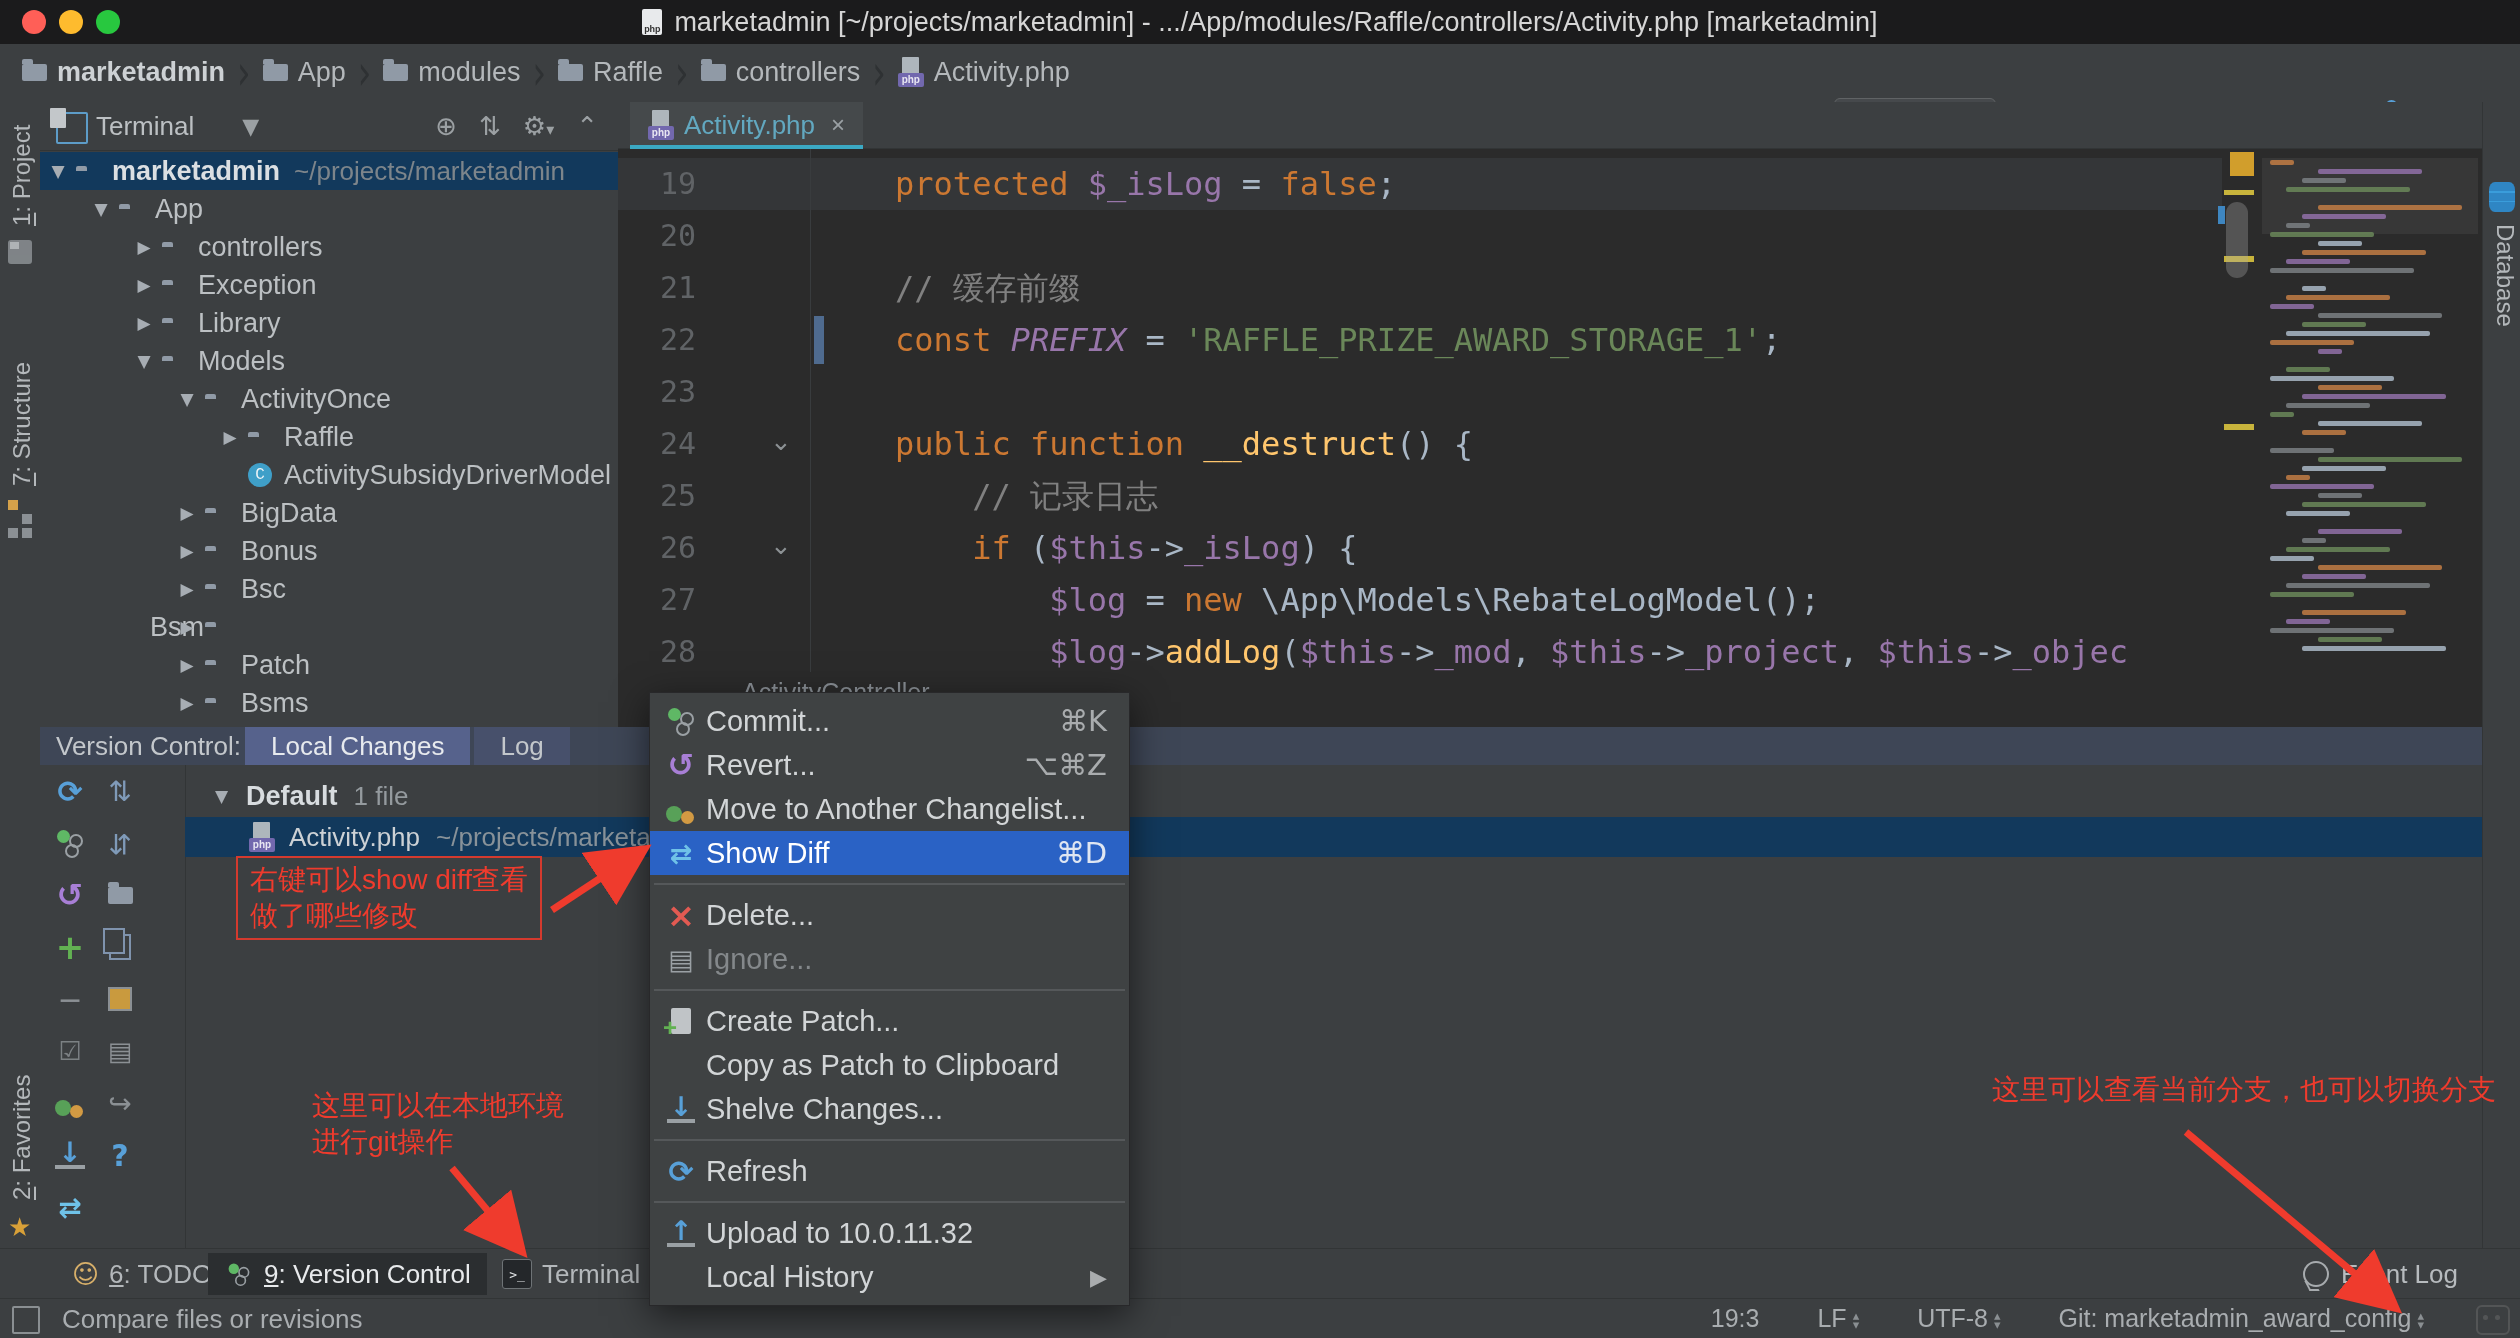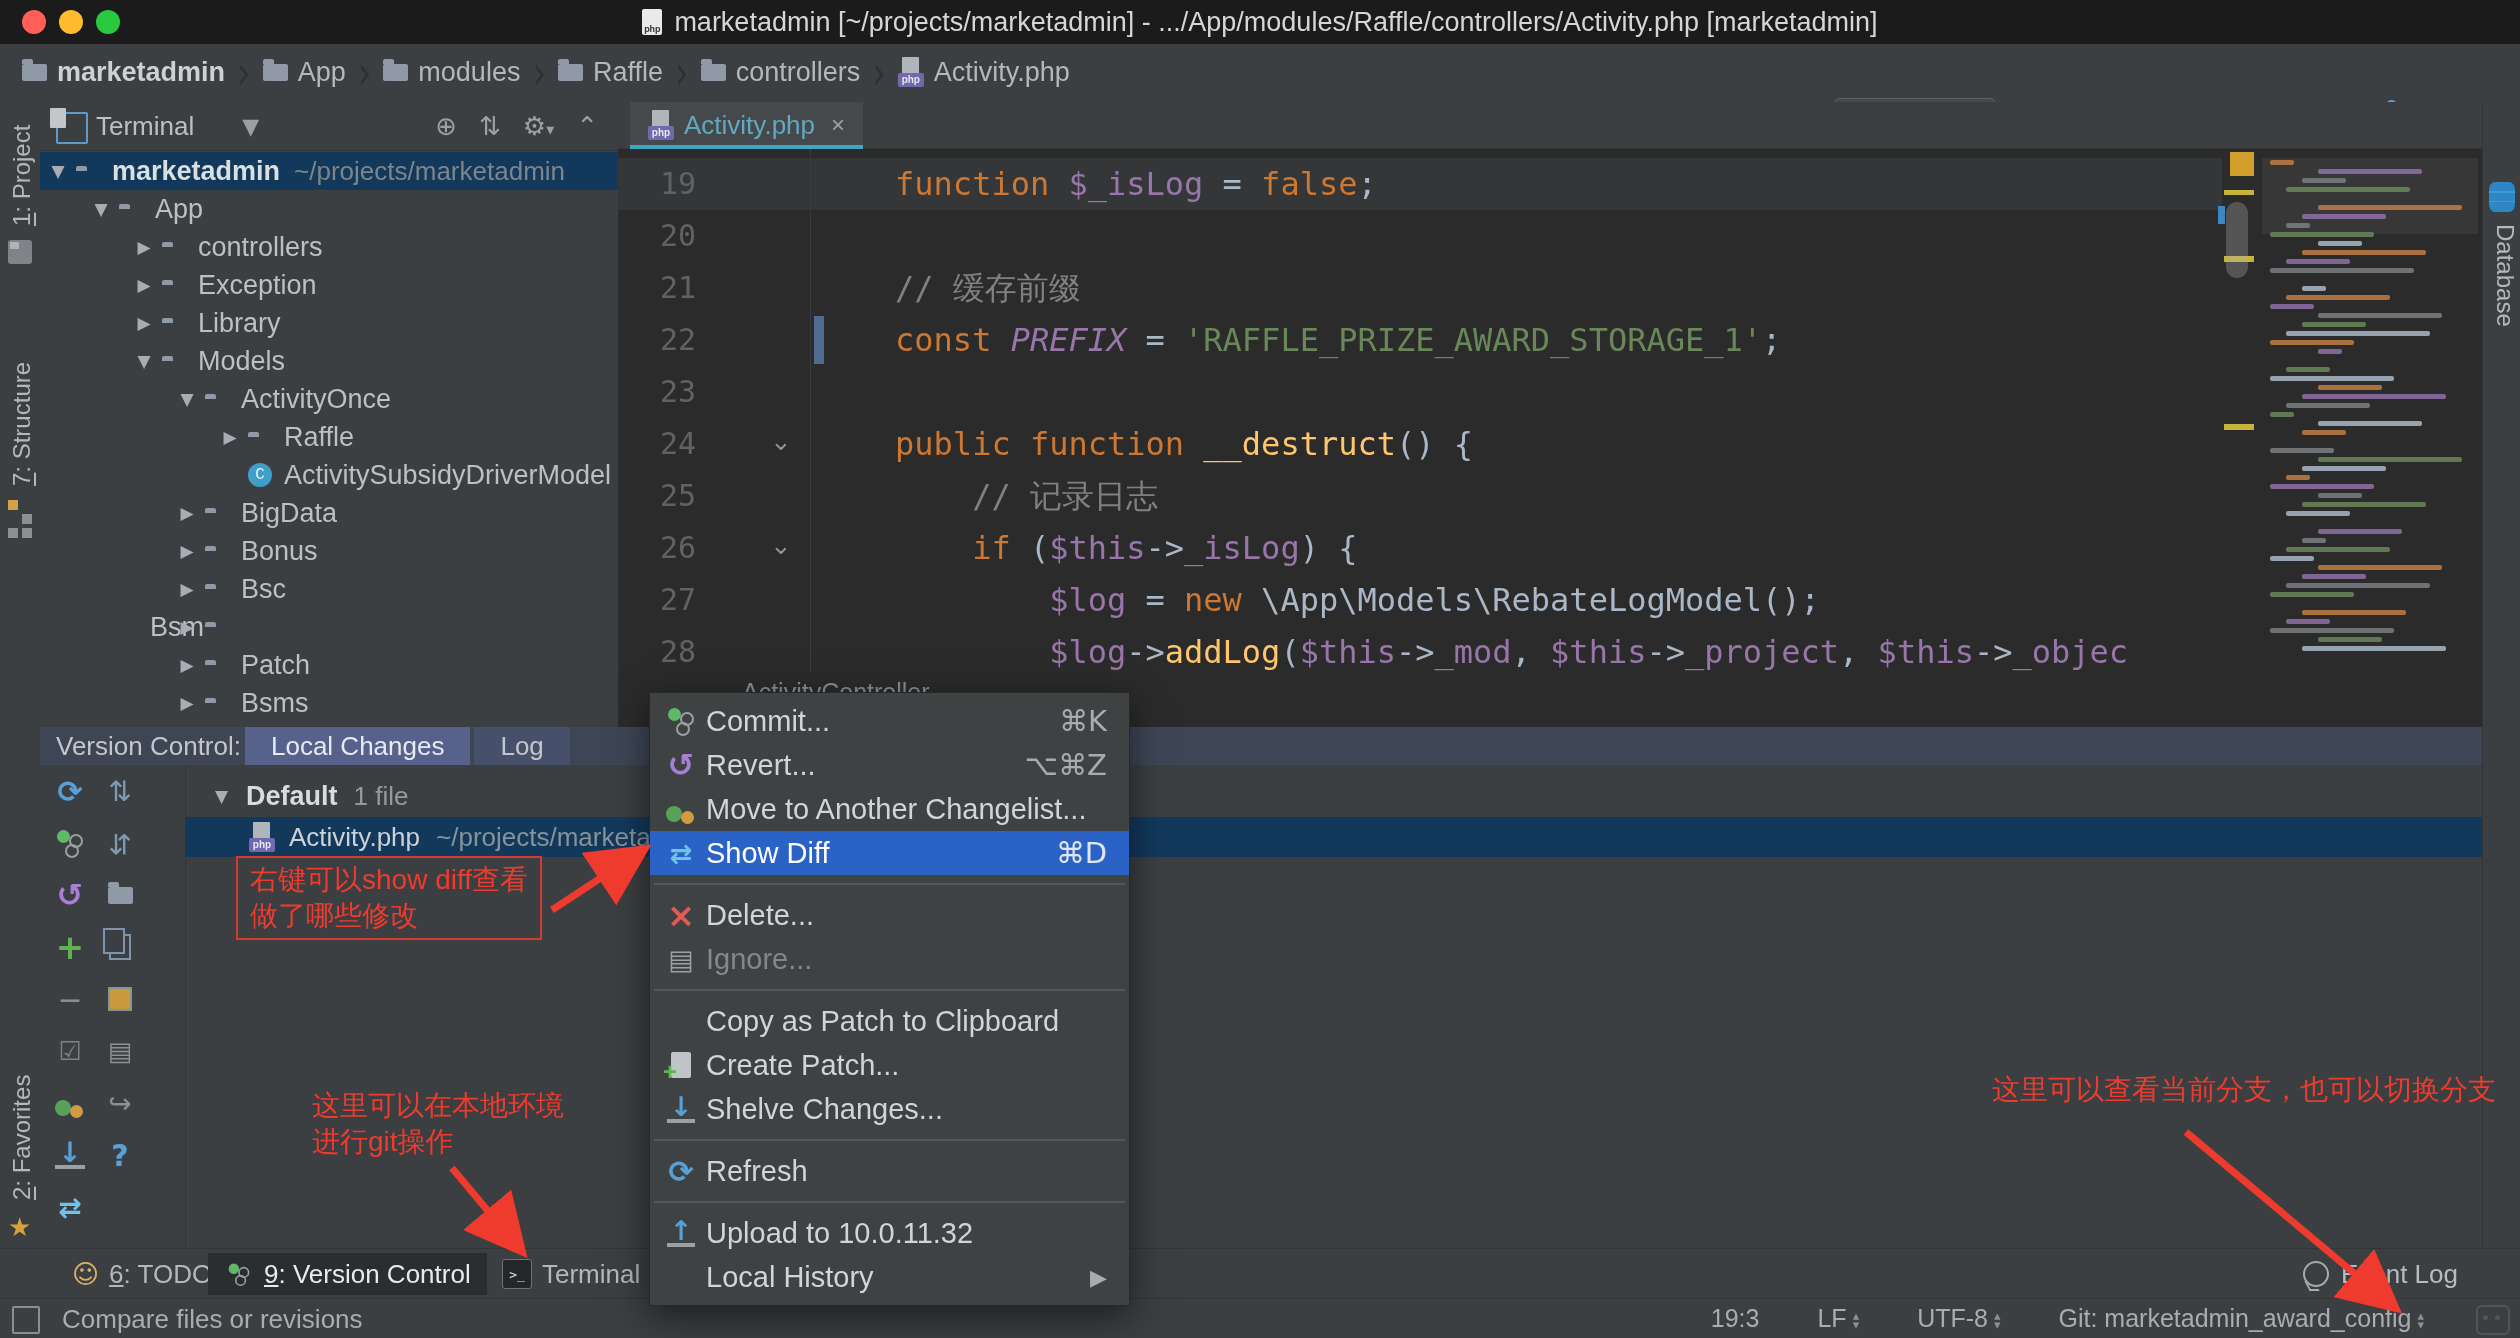--- a/index.html
+++ b/index.html
@@ -376,21 +376,21 @@
           <span class="lbl" style="margin-left: 201px;">Bsms</span>
         </div>
       </div>
   </div>
 
   <div class="editor">
     <div class="caretline" id="caretline" style="top: 56px;"></div>
     <div id="code-lines">
         <div class="code-line" style="top: 56px;">
           <span class="ln">19</span>
-          <span class="cd"><span>    </span><span class="tk-kw">function </span><span class="tk-var">$_isLog</span><span class="tk-pln"> = </span><span class="tk-kw">false</span><span class="tk-pln">;</span></span>
+          <span class="cd"><span>    </span><span class="tk-kw">protected </span><span class="tk-var">$_isLog</span><span class="tk-pln"> = </span><span class="tk-kw">false</span><span class="tk-pln">;</span></span>
         </div>
         <div class="code-line" style="top: 108px;">
           <span class="ln">20</span>
           <span class="cd"></span>
         </div>
         <div class="code-line" style="top: 160px;">
           <span class="ln">21</span>
           <span class="cd"><span>    </span><span class="tk-com">// 缓存前缀</span></span>
         </div>
         <div class="code-line" style="top: 212px;">
@@ -664,28 +664,28 @@
         <span class="mil">Delete...</span>
       </div>
       <div class="mi dis">
         <span class="mic">
           <span class="glyph g-gray">▤</span>
         </span>
         <span class="mil">Ignore...</span>
       </div>
       <div class="mi-sep"></div>
       <div class="mi">
+        <span class="mic">
+          <span class="ic-page plus"></span>
+        </span>
+        <span class="mil">Create Patch...</span>
+      </div>
+      <div class="mi">
         <span class="mic"></span>
         <span class="mil">Copy as Patch to Clipboard</span>
-      </div>
-      <div class="mi">
-        <span class="mic">
-          <span class="ic-page plus"></span>
-        </span>
-        <span class="mil">Create Patch...</span>
       </div>
       <div class="mi">
         <span class="mic">
           <span class="tray glyph g-blue" style="font-weight: bold;">↓</span>
         </span>
         <span class="mil">Shelve Changes...</span>
       </div>
       <div class="mi-sep"></div>
       <div class="mi">
         <span class="mic">

